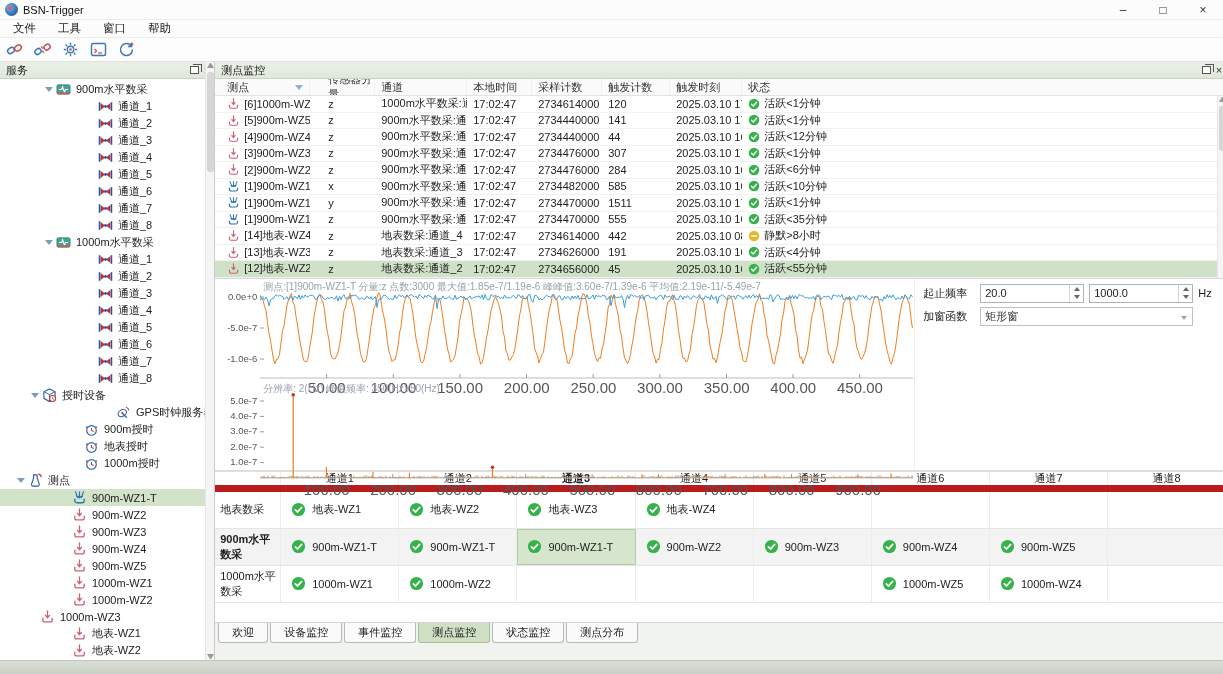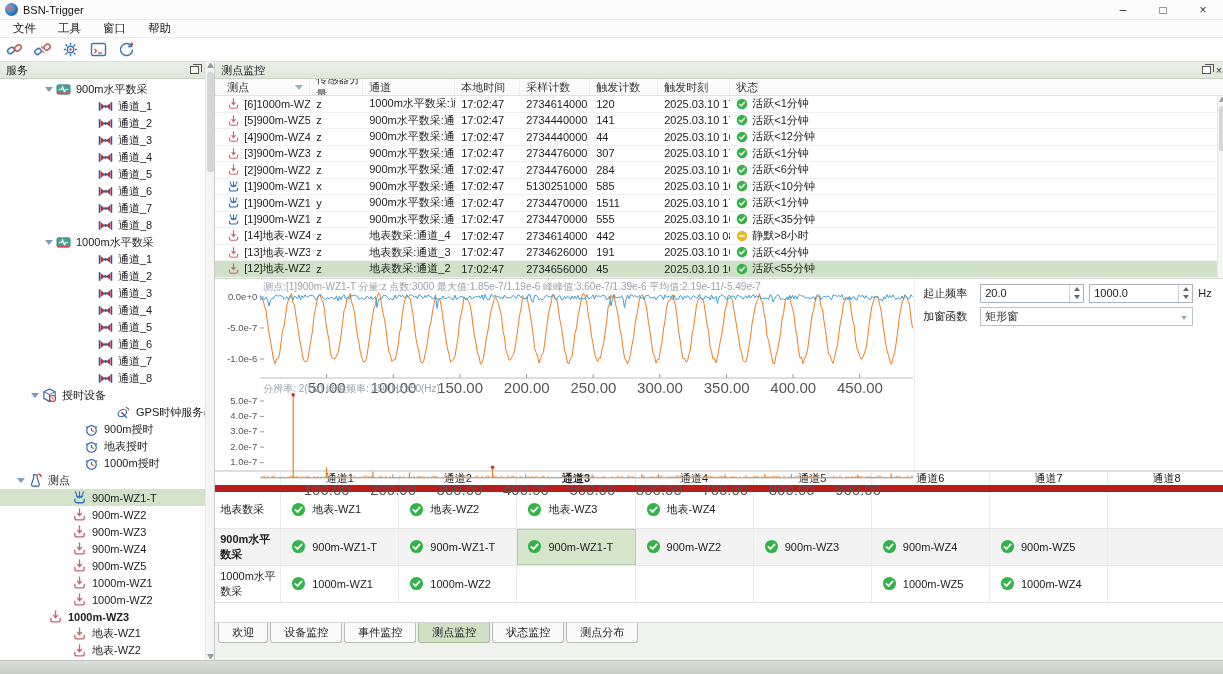--- a/index.html
+++ b/index.html
@@ -52,21 +52,21 @@
   .main { flex:1; display:flex; flex-direction:column; position:relative; }
 
   
   .dtable { border-bottom:1px solid #d7d7d7; position:relative; }
   .thead { height:17px; display:flex; background:#fbfbfb; border-bottom:1px solid #e3e3e3; font-size:11px; color:#333; }
   .th { display:flex; align-items:center; padding-left:6px; border-right:1px solid #f0f0f0; overflow:hidden;}
   .sortchev { margin-left:auto; margin-right:6px; border-left:4px solid transparent; border-right:4px solid transparent; border-top:5px solid #8fb0cf; }
   .trow { height:16.5px; display:flex; font-size:11px; align-items:center; border-bottom:1px solid #f1f1f1; }
   .trow.sel { background:#cfe2c7; }
   .tc { display:flex; align-items:center; padding-left:6px; overflow:hidden; white-space:nowrap; height:100%; }
-  .c0{ width:95px; padding-left:12px;} .c1{ width:53px;} .c2{ width:92px;} .c3{ width:65px;}
+  .c0{ width:95px; padding-left:12px;} .c1{ width:53px;margin-left:12px;} .c2{ width:92px;} .c3{ width:65px;}
   .c4{ width:70px;} .c5{ width:68px;} .c6{ width:72px;} .c7{ flex:1;}
   .ricon { width:13px; height:13px; margin-right:4px; flex:0 0 13px;}
   .sicon { width:12px; height:12px; margin-right:4px; flex:0 0 12px;}
   .tscroll { position:absolute; right:0; top:17px; bottom:0; width:9px; background:#f5f5f5; border-left:1px solid #e7e7e7;}
 
   
   .mid { height:192px; display:flex; border-bottom:1px solid #dcdcdc; }
   .charts { width:700px; position:relative; border-right:1px solid #eee; background:#fff; }
   .ctitle { position:absolute; font-size:10px; color:#9aa2ab; white-space:nowrap; }
   .yl { position:absolute; font-size:9.5px; color:#555; width:42px; text-align:right; }
@@ -455,21 +455,21 @@
             </svg>
         <span class="lbl">1000m-WZ1</span>
       </div>
           <div class="titem" style="padding-left: 60px;">
         <span class="chev" style="visibility: hidden;"></span>
         <svg class="ticon">
               <use href="#ic-sensor"></use>
             </svg>
         <span class="lbl">1000m-WZ2</span>
       </div>
-          <div class="titem" style="padding-left: 36px; font-weight: bold;">
+          <div class="titem" style="padding-left: 28px;">
         <span class="chev" style="visibility: hidden;"></span>
         <svg class="ticon">
               <use href="#ic-sensor"></use>
             </svg>
         <span class="lbl">1000m-WZ3</span>
       </div>
           <div class="titem" style="padding-left: 60px;">
         <span class="chev" style="visibility: hidden;"></span>
         <svg class="ticon">
               <use href="#ic-sensor"></use>
@@ -632,21 +632,21 @@
             <div class="trow">
           <div class="tc c0">
                 <svg class="ricon">
                   <use href="#ic-sensor3"></use>
                 </svg>
                 <span class="nm">[1]900m-WZ1-T</span>
               </div>
           <div class="tc c1">x</div>
           <div class="tc c2">900m水平数采:通道_1</div>
           <div class="tc c3">17:02:47</div>
-          <div class="tc c4">5130251000</div>
+          <div class="tc c4">2734482000</div>
           <div class="tc c5">585</div>
           <div class="tc c6">2025.03.10 16:...</div>
           <div class="tc c7">
                 <svg class="sicon">
                   <use href="#ic-check"></use>
                 </svg>
                 <span class="sttext">活跃&lt;10分钟</span>
               </div>
         </div>
             <div class="trow">

